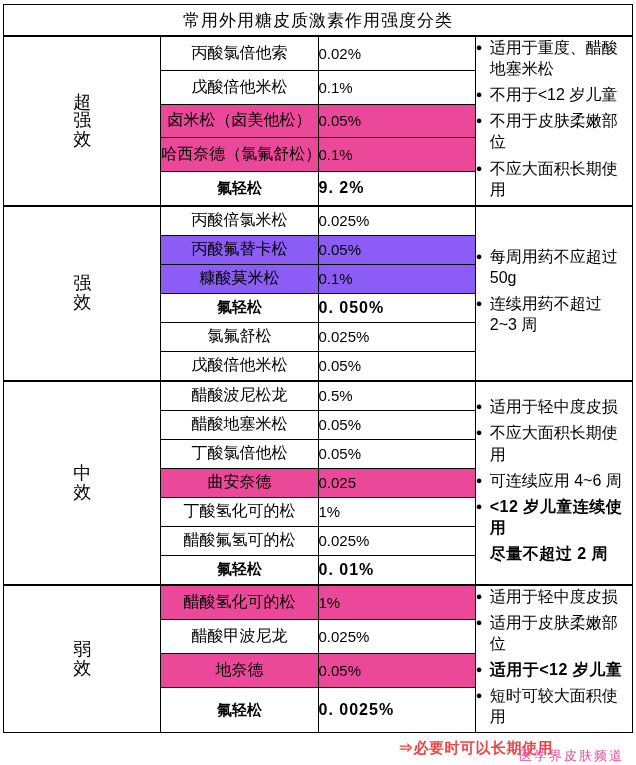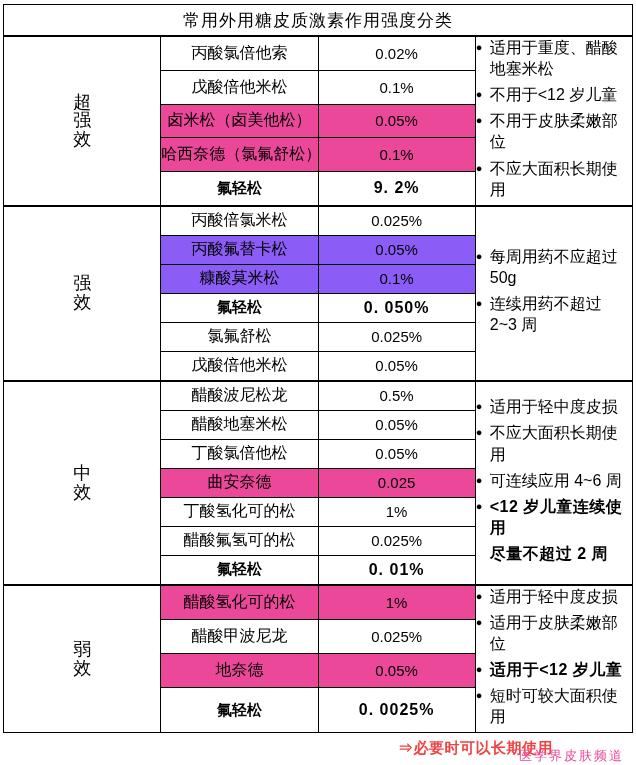--- a/index.html
+++ b/index.html
@@ -59,21 +59,20 @@
     padding: 3px 4px 3px 8px;
     height: 28px;
     white-space: nowrap;
     text-align: center;
   }
   .conc-cell {
     width: 110px;
     font-size: 15px;
     padding: 3px 4px 3px 6px;
     height: 28px;
-    text-align: center;
   }
   .note-cell {
     width: 240px;
     font-size: 16px;
     padding: 4px 6px 6px 6px;
     vertical-align: top;
   }
   .note-list {
     margin: 0;
     padding: 0;

